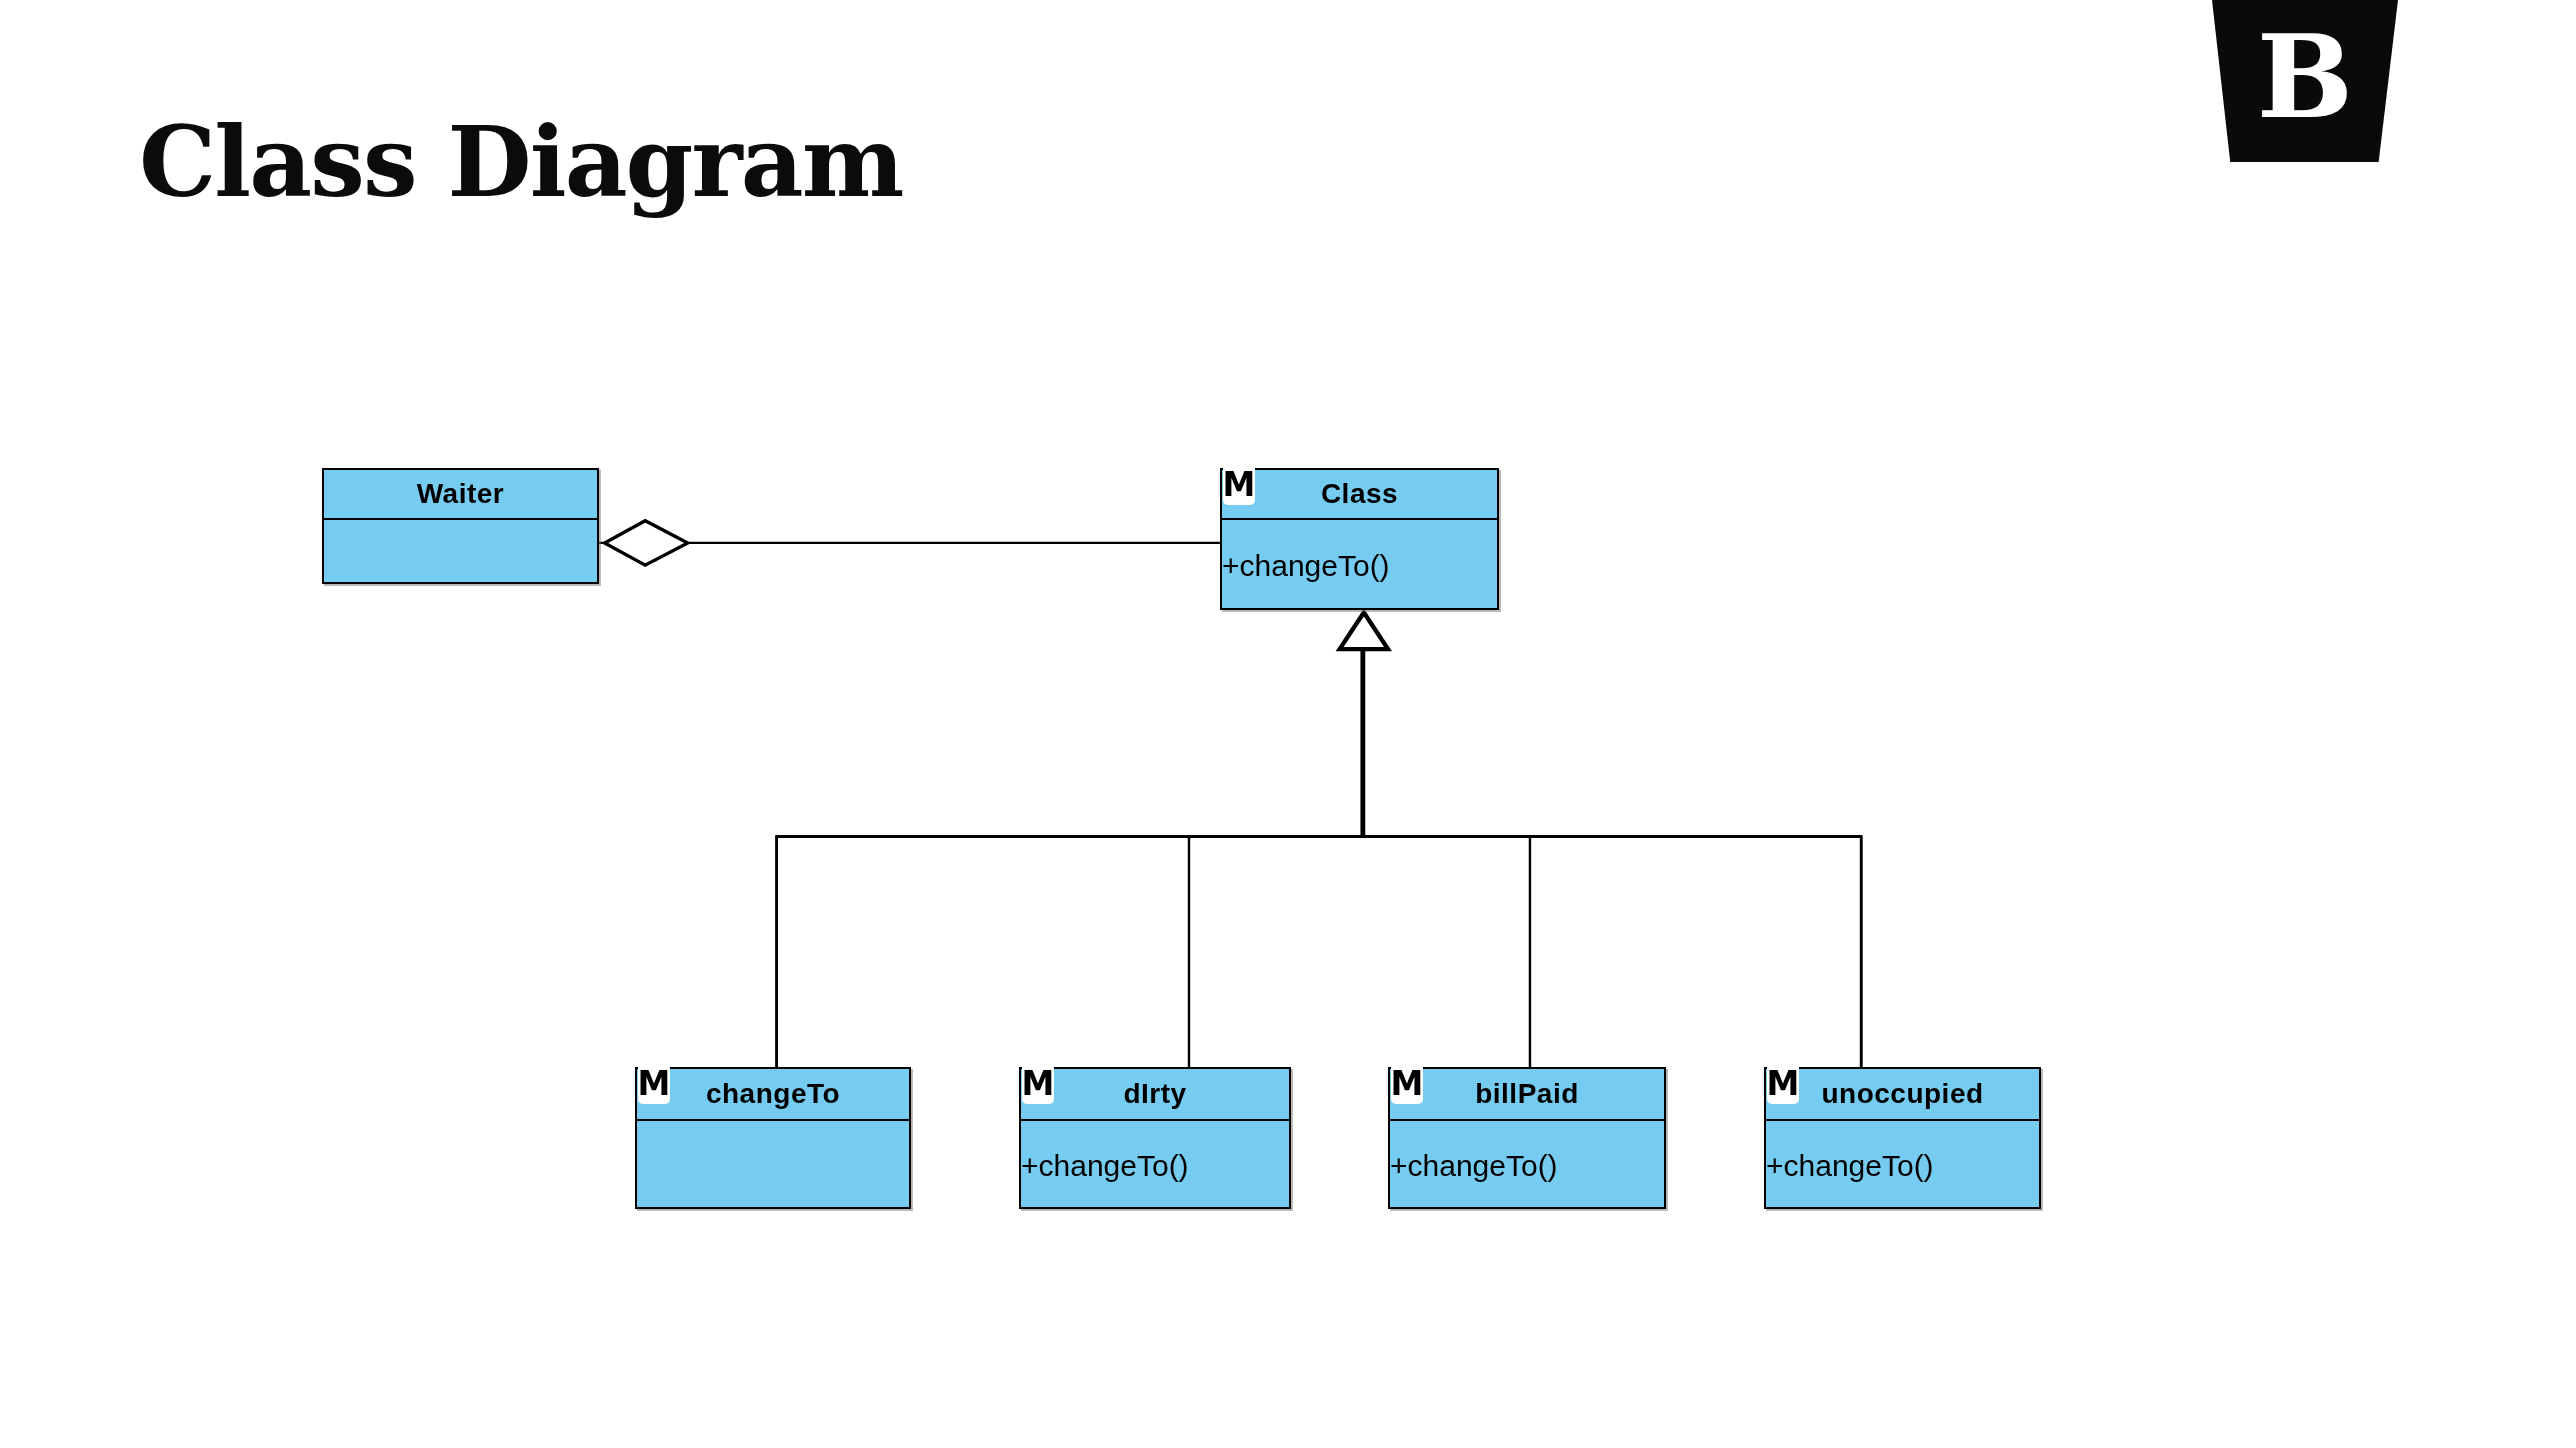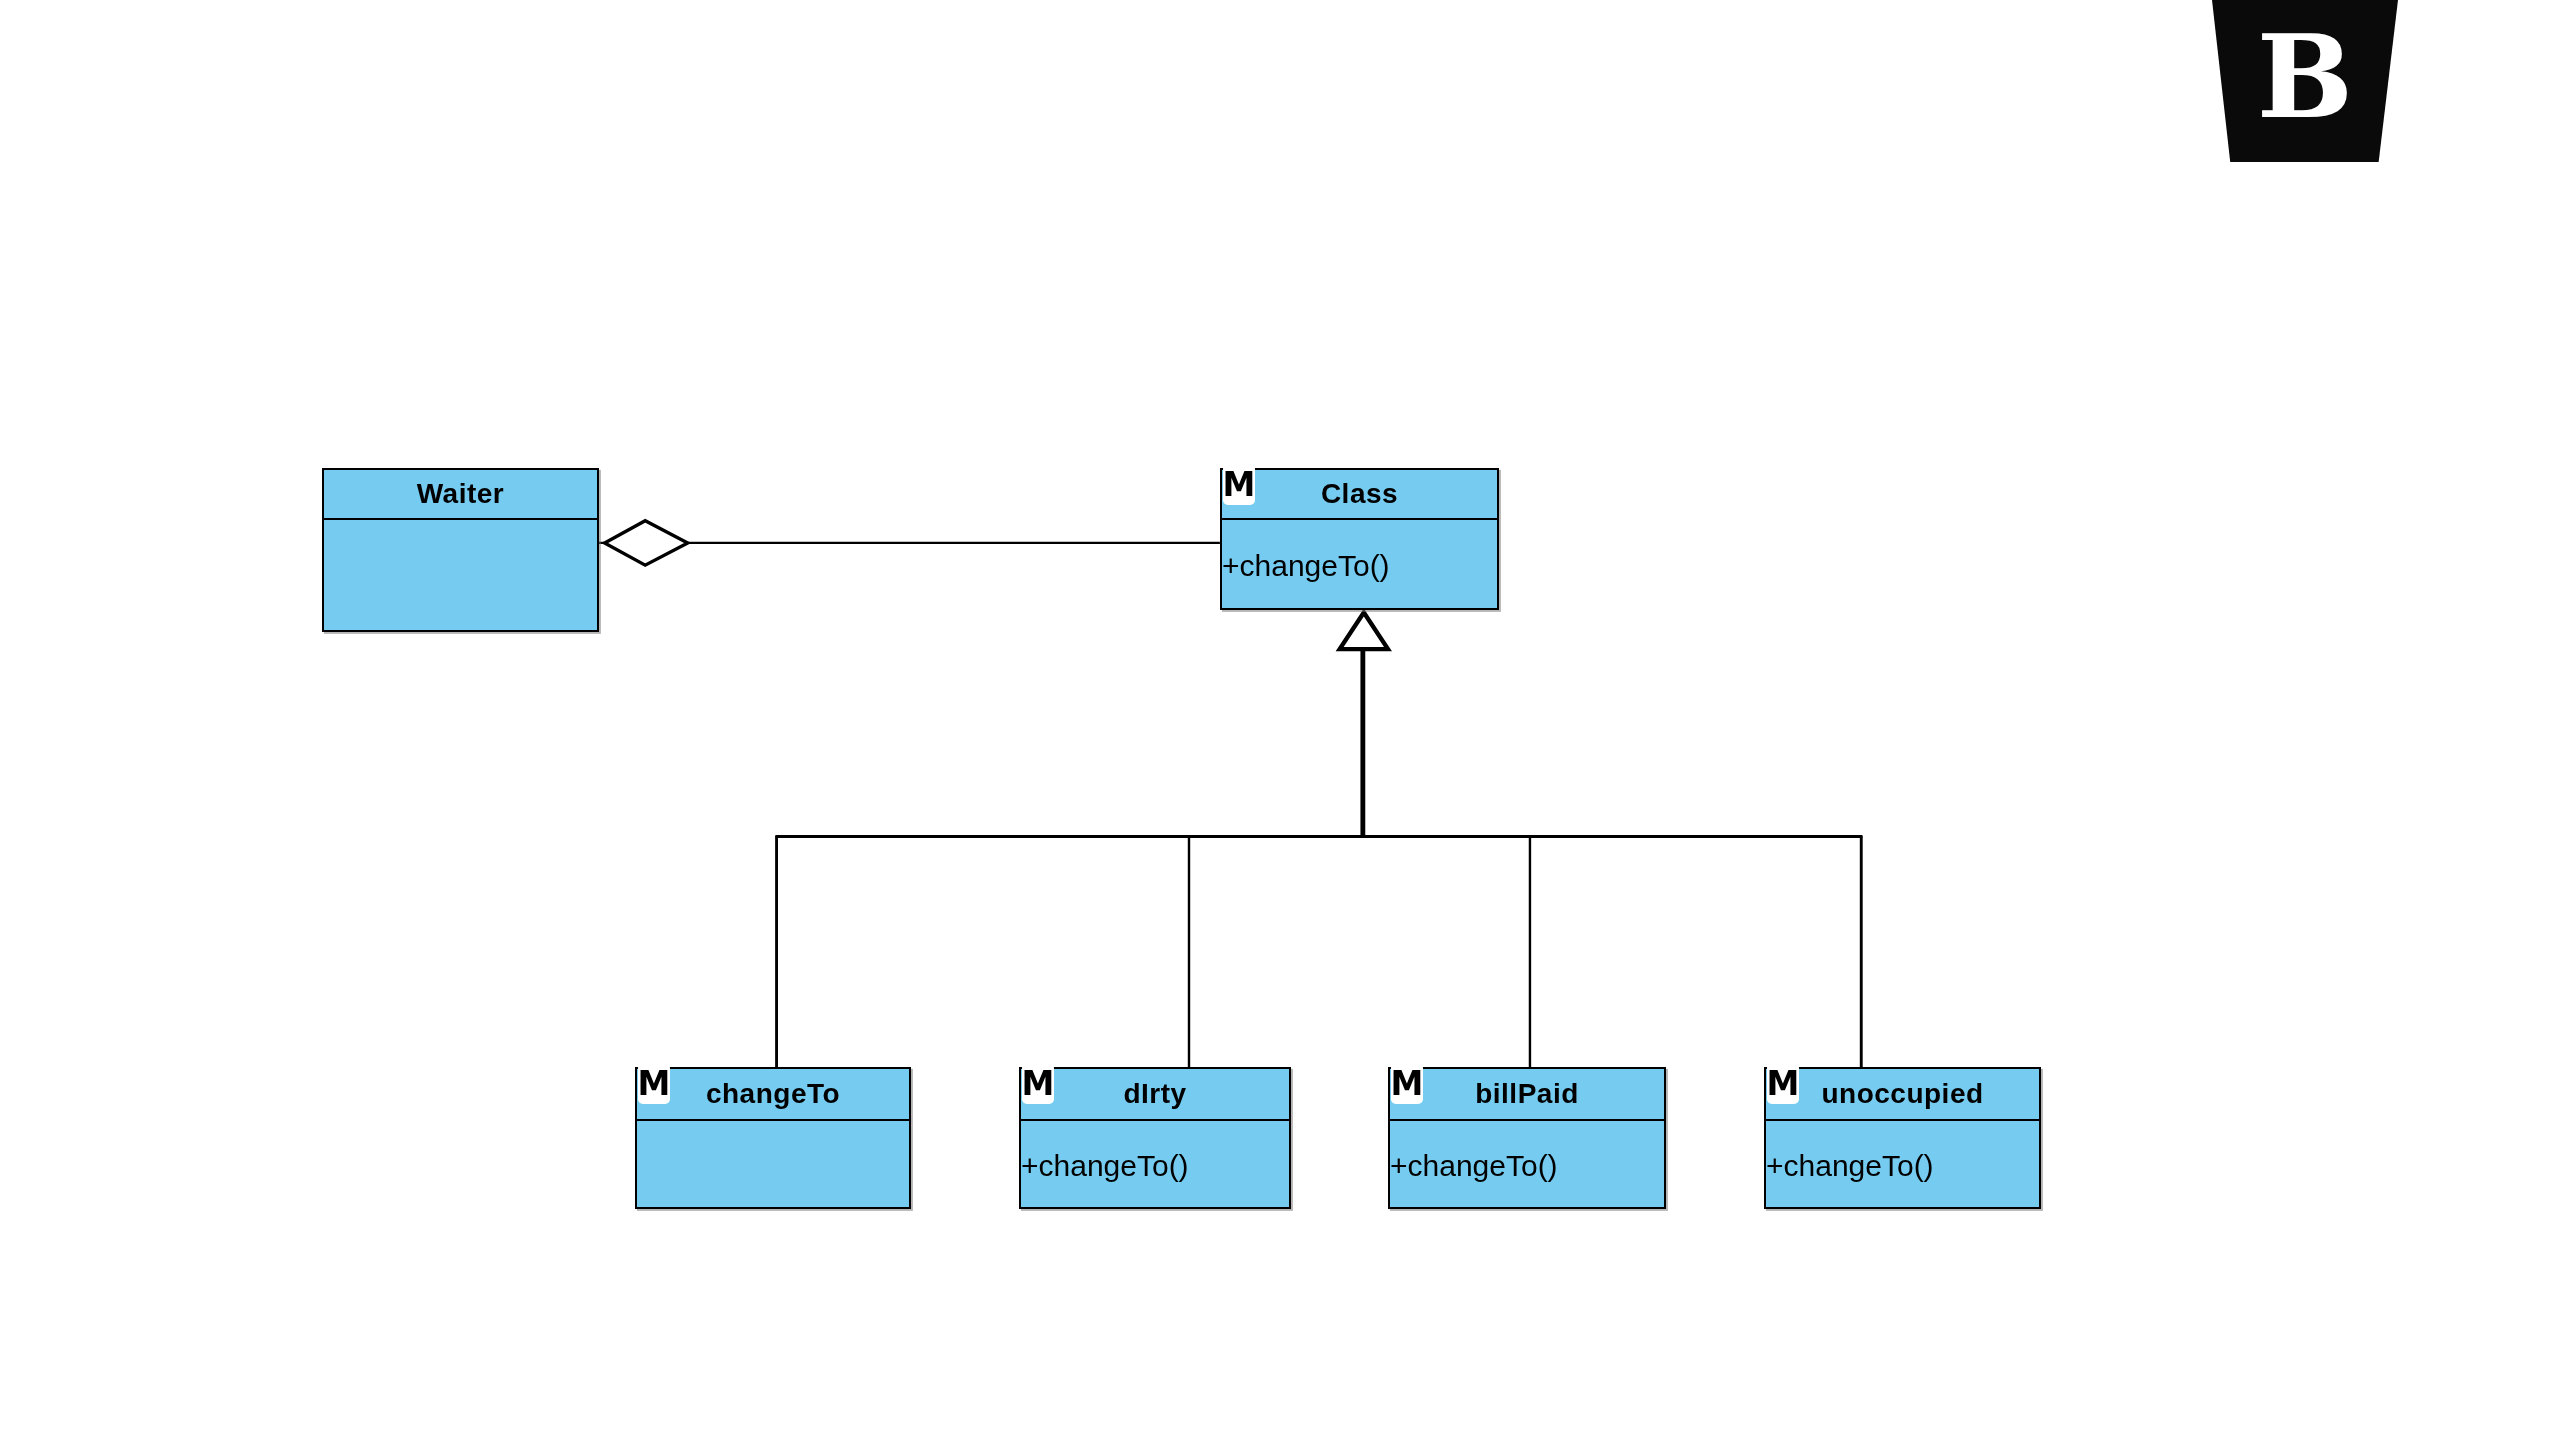--- a/index.html
+++ b/index.html
@@ -56,32 +56,33 @@
   .uml-method { font-size:30px; color:#000; }
   .m-chip {
     position:absolute; left:1px; top:-5.8px;
     width:32px; height:41px;
     background:#ffffff; border-radius:4.8px;
     display:flex; align-items:center; justify-content:center;
     font-family:"DejaVu Sans", sans-serif;
     font-weight:900; font-size:33px; color:#000;
   }
   
-  .box-waiter     { left:322px;  top:468px;  width:277px; height:164px; }
+  .box-waiter     { left:322px;  top:468px;  width:277px; height:116px; }
   .box-table      { left:1220px; top:468px;  width:279px; height:142px; }
   .box-billpaid   { left:635px;  top:1067px; width:276px; height:142px; }
   .box-dirty      { left:1019px; top:1067px; width:272px; height:142px; }
   .box-occupied   { left:1388px; top:1067px; width:278px; height:142px; }
   .box-unoccupied { left:1764px; top:1067px; width:277px; height:142px; }
 </style>
 </head>
 <body>
 
 <div class="canvas">
 
+  <div class="page-title">Class Diagram</div>
 
   <div class="brand-logo">
     <span>B</span>
   </div>
 
   <svg class="connectors" width="2576" height="1449" viewBox="0 0 2667 1500">
 
     <line x1="620" y1="562" x2="1263" y2="562" stroke="#000" stroke-width="2.5"></line>
     <polygon points="626,562 668,539 712,562 668,585" fill="#ffffff" stroke="#000" stroke-width="3.5"></polygon>
 

